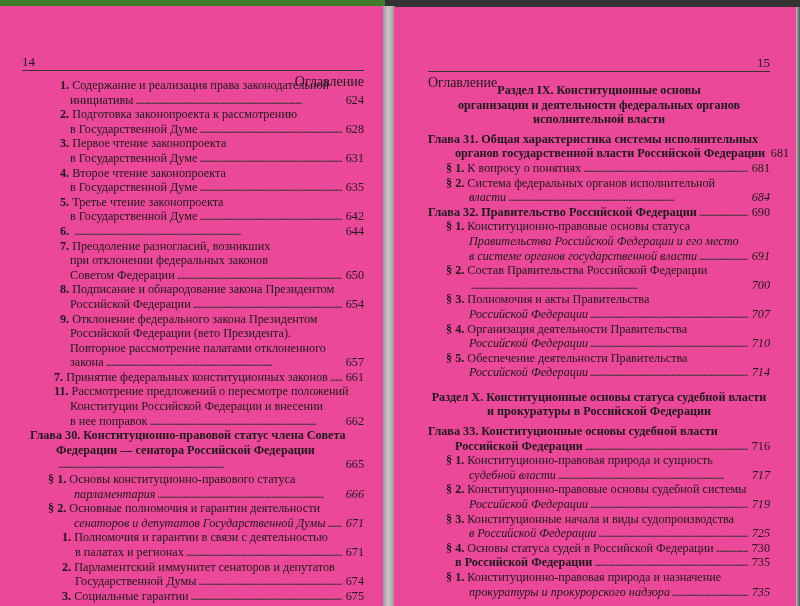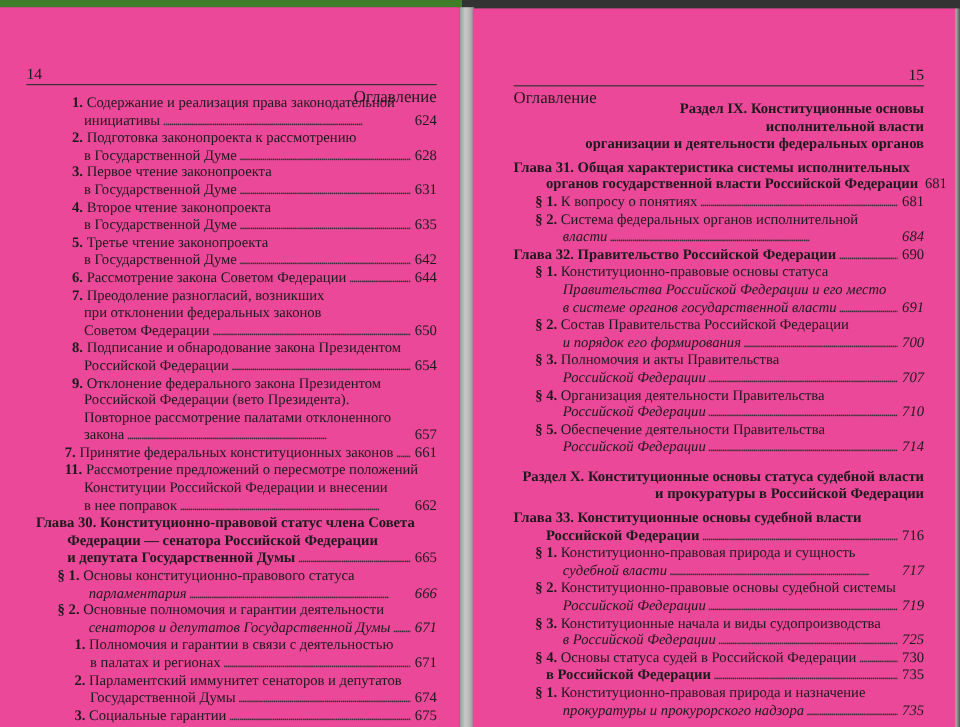--- a/index.html
+++ b/index.html
@@ -42,21 +42,21 @@
   .lvl-para .line.first { padding-left:18px; }
   .lvl-para .line.cont { padding-left:44px;font-style:italic; }
   .lvl-sub .line.first { padding-left:32px; }
   .lvl-sub .line.cont { padding-left:45px; }
   .lvl-chap .line.first { padding-left:0; }
   .lvl-chap .line.cont { padding-left:26px; }
   .page-right .lvl-para .line.first { padding-left:18px; }
   .page-right .lvl-para .line.cont { padding-left:41px; }
   .page-right .lvl-chap .line.cont { padding-left:27px;align-items:center; }
 
-  .section { text-align:right; font-weight:bold; margin:4px 0 5px; }
+  .section { text-align:center; font-weight:bold; margin:4px 0 5px; }
   .gap { height:6px; }
 </style>
 </head>
 <body>
 
 <div class="topbar-left"></div>
 <div class="topbar-right"></div>
 
 <div class="page page-left">
   <div class="runhead">
@@ -98,21 +98,21 @@
       </div>
       <div class="entry lvl-item">
         <div class="line first"><span class="num">5.</span>&nbsp;<span class="txt">Третье чтение законопроекта</span></div>
         <div class="line cont">
           <span class="txt">в Государственной Думе</span>
           <span class="dots"></span>
           <span class="pg">642</span>
         </div>
       </div>
       <div class="entry lvl-item">
-        <div class="line first"><span class="num">6.</span>&nbsp;<span class="txt">Рассмотрение закона Советом Федерации</span><span class="dots"></span><span class="pg">644</span></div>
+        <div class="line first"><span class="num">6.</span>&nbsp;<span class="dots"></span><span class="pg">644</span></div>
       </div>
       <div class="entry lvl-item">
         <div class="line first"><span class="num">7.</span>&nbsp;<span class="txt">Преодоление разногласий, возникших</span></div>
         <div class="line cont">
           <span class="txt">при отклонении федеральных законов</span>
         </div>
         <div class="line cont">
           <span class="txt">Советом Федерации</span>
           <span class="dots"></span>
           <span class="pg">650</span>
@@ -153,21 +153,20 @@
           <span class="dots"></span>
           <span class="pg">662</span>
         </div>
       </div>
       <div class="entry lvl-chap">
         <div class="line first"><span class="num">Глава 30.</span>&nbsp;<span class="txt bold">Конституционно-правовой статус члена Совета</span></div>
         <div class="line cont">
           <span class="txt bold">Федерации — сенатора Российской Федерации</span>
         </div>
         <div class="line cont">
-          <span class="txt bold">и депутата Государственной Думы</span>
           <span class="dots"></span>
           <span class="pg">665</span>
         </div>
       </div>
       <div class="entry lvl-para">
         <div class="line first"><span class="num">§ 1.</span>&nbsp;<span class="txt">Основы конституционно-правового статуса</span></div>
         <div class="line cont">
           <span class="txt">парламентария</span>
           <span class="dots"></span>
           <span class="pg">666</span>
@@ -209,22 +208,22 @@
 <div class="spine"></div>
 
 <div class="page page-right">
   <div class="runhead">
     <span class="rh-title">Оглавление</span>
     <span class="rh-num">15</span>
   </div>
   <div class="toc" id="toc-right">
       <div class="section">
         <div>Раздел IX. Конституционные основы</div>
+        <div>организации и деятельности федеральных органов</div>
         <div>исполнительной власти</div>
-        <div>организации и деятельности федеральных органов</div>
       </div>
       <div class="entry lvl-chap">
         <div class="line first"><span class="num">Глава 31.</span>&nbsp;<span class="txt bold">Общая характеристика системы исполнительных</span></div>
         <div class="line cont">
           <span class="txt bold">органов государственной власти Российской Федерации</span>
           <span class="dots"></span>
           <span class="pg">681</span>
         </div>
       </div>
       <div class="entry lvl-para">
@@ -248,21 +247,20 @@
         </div>
         <div class="line cont">
           <span class="txt">в системе органов государственной власти</span>
           <span class="dots"></span>
           <span class="pg">691</span>
         </div>
       </div>
       <div class="entry lvl-para">
         <div class="line first"><span class="num">§ 2.</span>&nbsp;<span class="txt">Состав Правительства Российской Федерации</span></div>
         <div class="line cont">
-          <span class="txt">и порядок его формирования</span>
           <span class="dots"></span>
           <span class="pg">700</span>
         </div>
       </div>
       <div class="entry lvl-para">
         <div class="line first"><span class="num">§ 3.</span>&nbsp;<span class="txt">Полномочия и акты Правительства</span></div>
         <div class="line cont">
           <span class="txt">Российской Федерации</span>
           <span class="dots"></span>
           <span class="pg">707</span>

